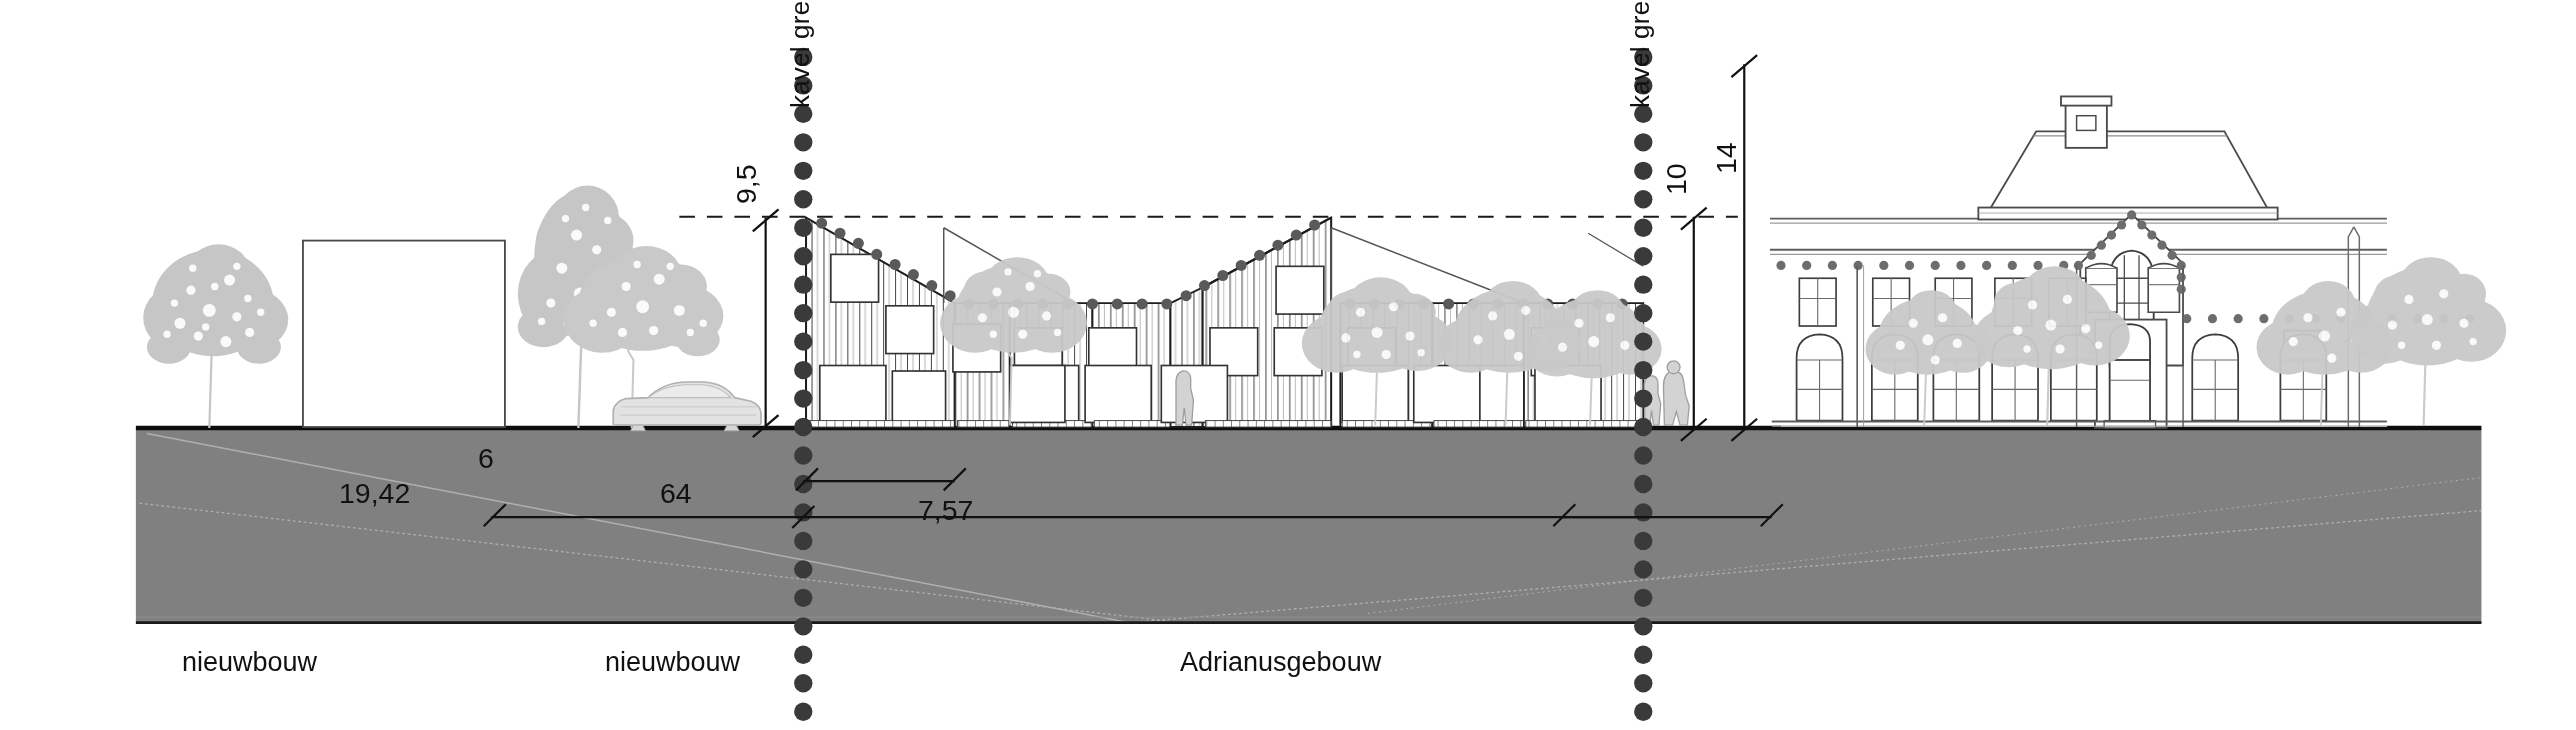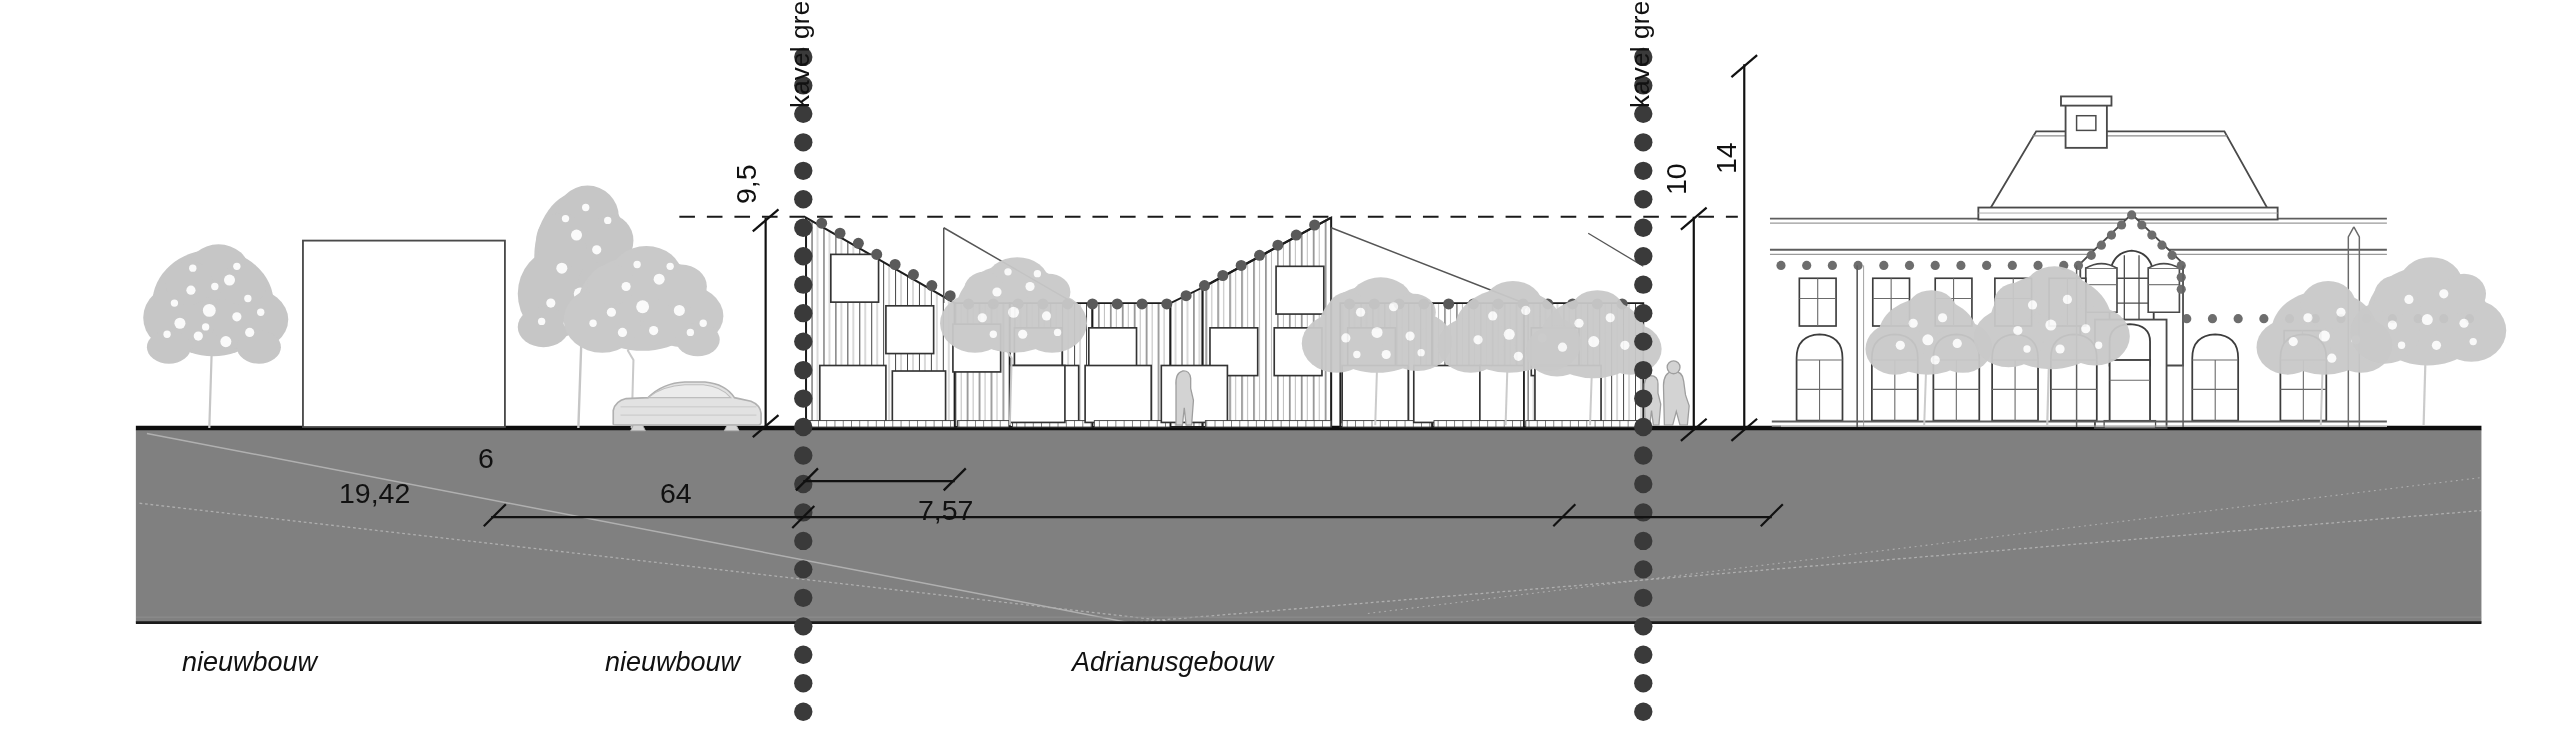--- a/index.html
+++ b/index.html
@@ -1,20 +1,20 @@
 <!DOCTYPE html>
 <html style="font-size:14.7px"><head>
 <meta charset="utf-8">
 <style>
   html,body{margin:0;padding:0;background:#ffffff;}
   body{width:2576px;height:731px;overflow:hidden;font-family:"Liberation Sans",sans-serif;}
   #stage{position:relative;width:2576px;height:731px;background:#fff;}
   svg.layer{position:absolute;left:0;top:0;width:2576px;height:731px;}
   .lbl{position:absolute;font-family:"Liberation Sans",sans-serif;color:#111;white-space:nowrap;}
-  .lbl-bottom{font-size:27px;font-style:italic;}
+  .lbl-bottom{font-size:27px;}
   .dim{font-size:28.5px;}
   .vert-dim{transform:rotate(-90deg);transform-origin:left top;font-size:28.5px;}
   .kavel{transform:rotate(-90deg);transform-origin:left top;font-size:26px;letter-spacing:0.2px;}
 </style>
 </head>
 <body>
 
 <div id="stage">
 
   <svg class="layer" viewBox="0 0 2806 796" preserveAspectRatio="none">
@@ -710,16 +710,16 @@
   <div class="lbl vert-dim" style="left:1660px;top:195px;">10</div>
   <div class="lbl vert-dim" style="left:1710px;top:174px;">14</div>
 
   <div class="lbl dim" style="left:339px;top:477px;">19,42</div>
   <div class="lbl dim" style="left:478px;top:442px;">6</div>
   <div class="lbl dim" style="left:660px;top:477px;">64</div>
   <div class="lbl dim" style="left:918px;top:494px;">7,57</div>
 
   <div class="lbl lbl-bottom" style="left:182px;top:647px;">nieuwbouw</div>
   <div class="lbl lbl-bottom" style="left:605px;top:647px;">nieuwbouw</div>
-  <div class="lbl lbl-bottom" style="left:1072px;top:647px;">Adrianusgebouw</div>
+  <div class="lbl lbl-bottom" style="left:1180px;top:647px;">Adrianusgebouw</div>
 
 </div>
 
 
 </body></html>

